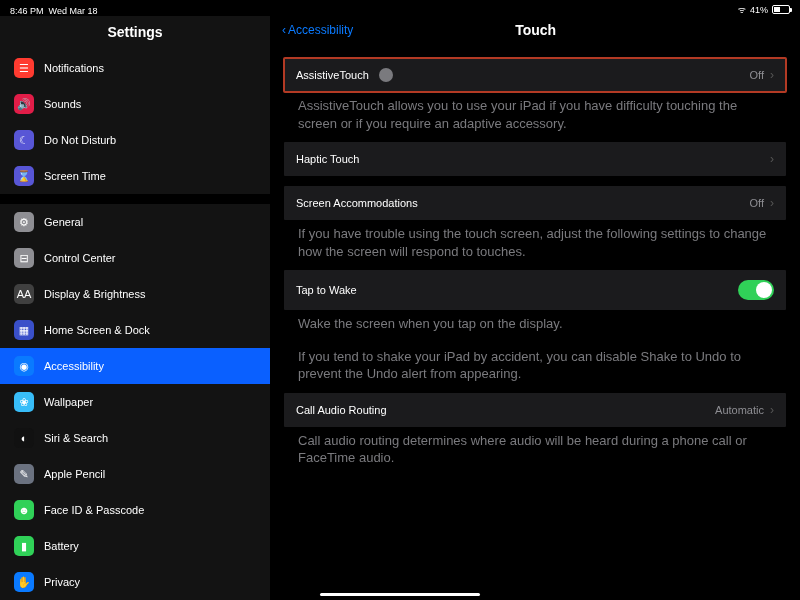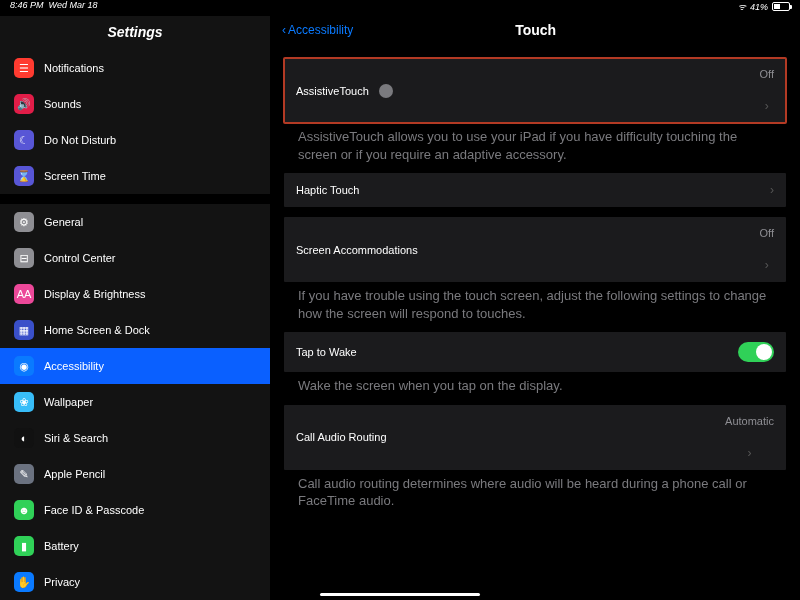--- a/index.html
+++ b/index.html
@@ -1,35 +1,35 @@
 <!DOCTYPE html>
 <html><head>
 <meta charset="utf-8">
 <style>
 * { margin: 0; padding: 0; box-sizing: border-box; font-family: -apple-system, 'Helvetica Neue', Arial, sans-serif; }
 body { background: #000; color: #fff; width: 800px; height: 600px; overflow: hidden; font-size: 11px; }
-.statusbar { height: 16px; display: flex; justify-content: space-between; align-items: flex-start; padding: 0 10px; font-size: 9px; color: #fff; font-style: italic; }
+.statusbar { height: 16px; display: flex; justify-content: space-between; align-items: flex-end; padding: 0 10px; font-size: 9px; color: #fff; }
 .status-right { display: flex; align-items: center; gap: 4px; }
 .app { display: flex; height: 584px; }
 .sidebar { width: 270px; background: #131313; display: flex; flex-direction: column; overflow-y: auto; }
-.sidebar-title { text-align: center; font-size: 14px; font-weight: 600; padding: 8px 0 10px; font-style: italic; }
+.sidebar-title { text-align: center; font-size: 14px; font-weight: 600; padding: 8px 0 10px; }
 .sidegroup { border-top: 10px solid #000; }
 .sidegroup:first-of-type { border-top: none; }
 .side-item { display: flex; align-items: center; gap: 10px; padding: 8px 14px; font-size: 11px; cursor: pointer; }
 .side-item.selected { background: #0a60ff; }
 .side-icon { width: 20px; height: 20px; border-radius: 5px; display: flex; align-items: center; justify-content: center; font-size: 11px; flex-shrink: 0; }
 .content { flex: 1; background: #000; display: flex; flex-direction: column; overflow-y: auto; }
 .content-header { display: flex; align-items: center; padding: 6px 12px 10px; }
 .back { color: #0a7aff; font-size: 12px; display: flex; align-items: center; gap: 2px; cursor: pointer; }
 .content-title { flex: 1; text-align: center; font-size: 14px; font-weight: 600; margin-left: -70px; }
 .section { margin: 10px 14px 0; }
 .cell { background: #1b1b1d; border-radius: 1px; padding: 10px 12px; display: flex; align-items: center; justify-content: space-between; font-size: 11px; cursor: pointer; }
 .cell.highlight { outline: 2px solid #b33a24; outline-offset: -1px; }
 .cell-left { display: flex; align-items: center; gap: 10px; }
-.cell-right { display: flex; align-items: center; gap: 19px; color: #8e8e93; flex-direction: column; }
+.cell-right { display: flex; align-items: center; gap: 6px; color: #8e8e93; }
 .chevron { color: #555; font-size: 12px; }
 .footnote { color: #7a7a7e; font-size: 13px; padding: 5px 14px 0; line-height: 1.35; }
 .dot { width: 14px; height: 14px; border-radius: 50%; background: #7a7a7e; }
 .toggle { width: 36px; height: 20px; border-radius: 10px; position: relative; }
 .toggle.on { background: #30d158; }
 .toggle .knob { position: absolute; width: 16px; height: 16px; background: #fff; border-radius: 50%; top: 2px; right: 2px; }
 .wifi-icon, .batt-icon { display: inline-block; }
 .batt-icon { width: 18px; height: 9px; border: 1px solid #fff; border-radius: 2px; position: relative; }
 .batt-icon::after { content: ""; position: absolute; right: -3px; top: 2px; width: 2px; height: 4px; background: #fff; border-radius: 0 1px 1px 0; }
 .batt-fill { position: absolute; left: 1px; top: 1px; bottom: 1px; width: 40%; background: #fff; }
@@ -77,21 +77,21 @@
         <div class="sidegroup">
           <div class="side-item">
             <div class="side-icon" style="background: rgb(142, 142, 147);">⚙</div>
             <span>General</span>
           </div>
           <div class="side-item">
             <div class="side-icon" style="background: rgb(142, 142, 147);">⊟</div>
             <span>Control Center</span>
           </div>
           <div class="side-item">
-            <div class="side-icon" style="background: #ec4899;">AA</div>
+            <div class="side-icon" style="background: #404040;">AA</div>
             <span>Display &amp; Brightness</span>
           </div>
           <div class="side-item">
             <div class="side-icon" style="background: rgb(58, 80, 201);">▦</div>
             <span>Home Screen &amp; Dock</span>
           </div>
           <div class="side-item selected">
             <div class="side-icon" style="background: rgb(10, 122, 255);">◉</div>
             <span>Accessibility</span>
           </div>
@@ -174,20 +174,21 @@
             </div>
             <div class="cell-right">
               <div class="toggle on">
                 <div class="knob"></div>
               </div>
             </div>
           </div>
           <div class="footnote">Wake the screen when you tap on the display.</div>
         </div>
         <div class="section">
+          <div class="footnote">If you tend to shake your iPad by accident, you can disable Shake to Undo to prevent the Undo alert from appearing.</div>
         </div>
         <div class="section">
           <div class="cell">
             <div class="cell-left">
               <span>Call Audio Routing</span>
             </div>
             <div class="cell-right">
               <span>Automatic</span>
               <span class="chevron">›</span>
             </div>

